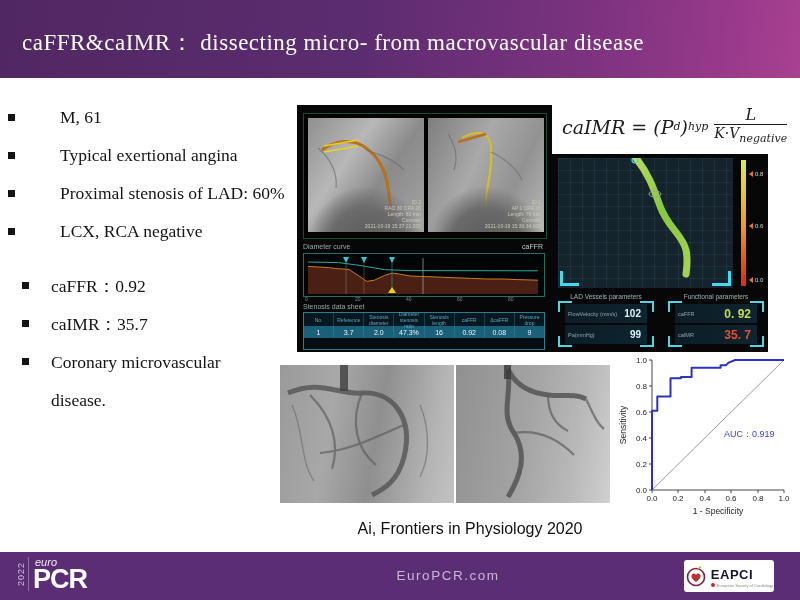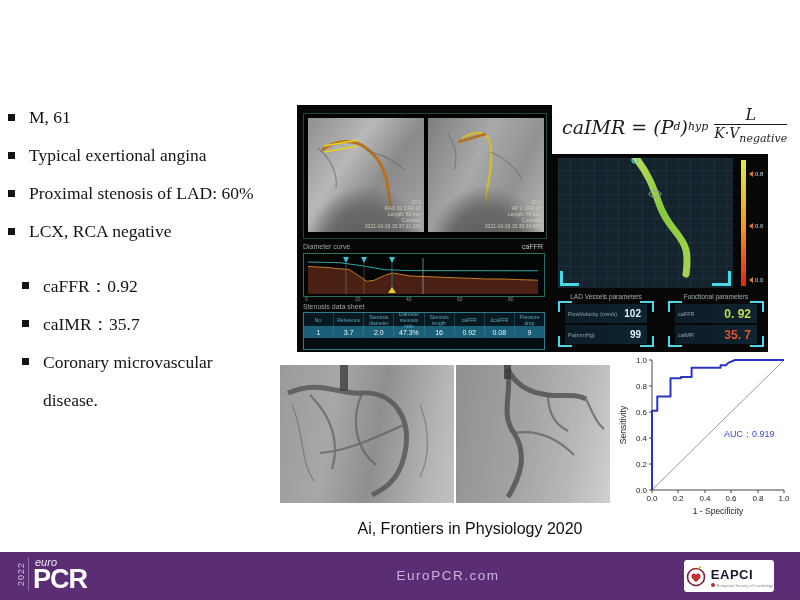--- a/index.html
+++ b/index.html
@@ -5,24 +5,24 @@
   html,body{margin:0;padding:0;background:#e8e8e8;}
   .slide{position:relative;width:800px;height:600px;background:#ffffff;overflow:hidden;
          font-family:"Liberation Sans",sans-serif;}
   
   .hdr{position:absolute;left:0;top:0;width:800px;height:78px;
        background:linear-gradient(97deg,#512761 0%,#5c2c70 45%,#7e3380 75%,#9b3a8c 92%,#a8418f 100%);}
   .hdr h1{margin:0;position:absolute;left:22px;top:27px;color:#ffffff;font-weight:400;
           font-family:"Liberation Serif",serif;font-size:23px;letter-spacing:.5px;white-space:nowrap;}
   
   .blist{position:absolute;font-family:"Liberation Serif",serif;color:#141414;font-size:17.5px;}
-  .blist .bi{display:flex;align-items:baseline;height:38px;line-height:38px;white-space:nowrap;}
+  .blist .bi{display:flex;align-items:baseline;height:38px;line-height:38px;white-space:nowrap;gap:31px;}
   .sq{width:7px;height:7px;background:#141414;margin-right:14px;flex:0 0 auto;align-self:center;}
   .blist2{line-height:38px;}
-  .blist2 .bi2{display:flex;}
+  .blist2 .bi2{display:flex;gap:8px;}
   .blist2 .sq{margin-top:15px;align-self:flex-start;}
   .bi2 span{white-space:normal;}
   
   .panel{position:absolute;left:297px;top:105px;width:471px;height:247px;background:#070707;}
   .aduo{position:absolute;left:6px;top:8px;width:242px;height:124px;border:1px solid #1d4a3c;background:#000;}
   .angio{position:absolute;top:4px;width:116px;height:114px;overflow:hidden;
          background:linear-gradient(125deg,#8f8f8f 0%,#b8b8b8 35%,#8a8a8a 60%,#a5a5a5 100%);}
   .angio.l{left:4px;} .angio.r{left:124px;background:linear-gradient(115deg,#7e7e7e 0%,#a9a9a9 40%,#929292 70%,#b9b9b9 100%);}
   .dome{position:absolute;left:0;bottom:-55px;width:100%;height:100px;
         background:radial-gradient(ellipse at 50% 60%,#5a5a5a 0%,#6a6a6a 45%,rgba(120,120,120,0) 72%);}
@@ -98,20 +98,23 @@
          display:flex;align-items:center;justify-content:center;}
   .ename{font-weight:bold;color:#16162e;font-size:13px;letter-spacing:.5px;line-height:12px;}
   .esub{font-size:4px;color:#8a8a8a;display:flex;align-items:center;line-height:5px;}
   .esub .dot{width:4px;height:4px;border-radius:50%;background:#c03030;margin-right:2px;flex:0 0 auto;}
 </style>
 </head>
 <body>
 
 <div class="slide">
 
+  <div class="hdr">
+    <h1>caFFR&amp;caIMR： dissecting micro- from macrovascular disease</h1>
+  </div>
 
   <div class="blist" style="left:8px;top:98px;width:290px;">
     <div class="bi">
         <span class="sq"></span>
         <span>M, 61</span>
       </div>
     <div class="bi">
         <span class="sq"></span>
         <span>Typical exertional angina</span>
       </div>

